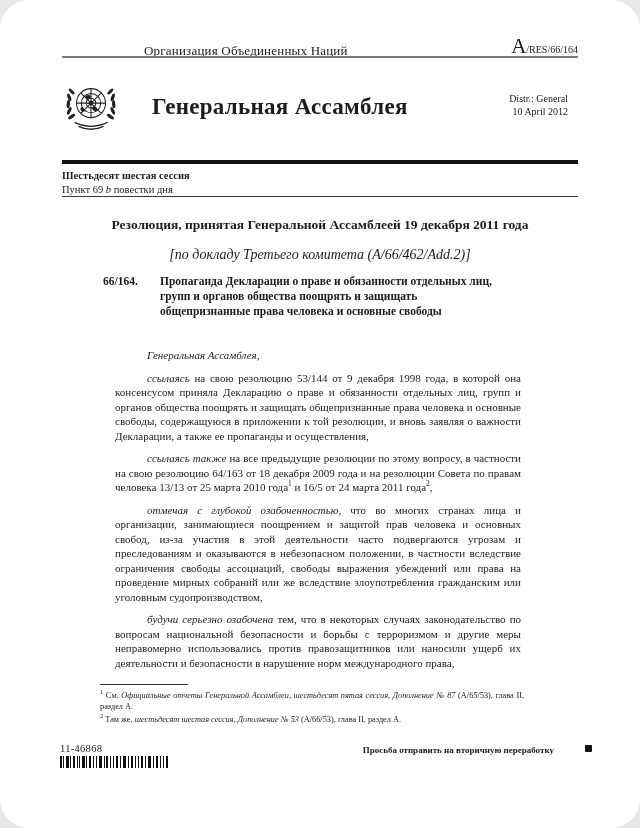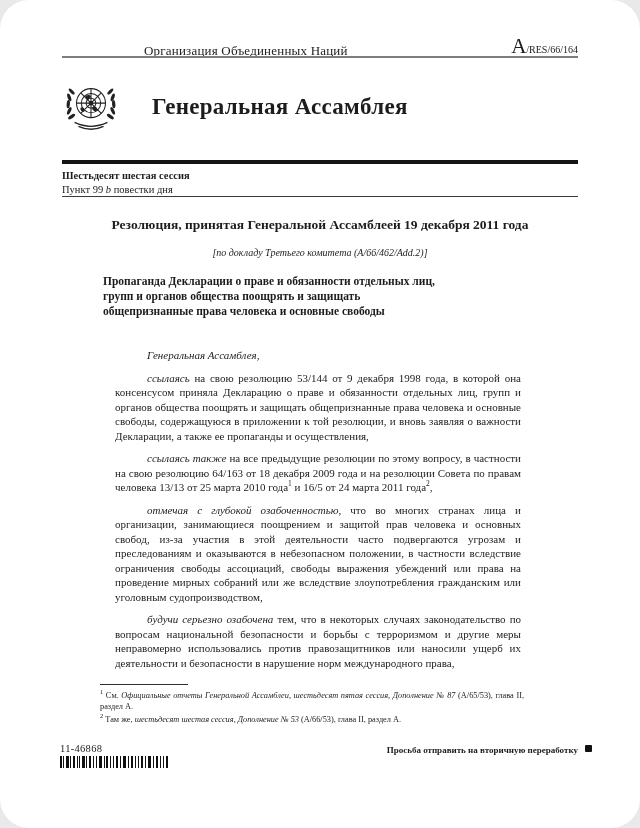--- a/index.html
+++ b/index.html
@@ -25,41 +25,41 @@
   .emblem{width:58px;height:58px;flex:0 0 auto;}
   .assembly-title{margin-left:32px;font-size:23px;font-weight:bold;letter-spacing:.3px;}
   .distr{margin-left:auto;text-align:right;font-size:10px;line-height:13px;align-self:flex-start;padding-top:14px;}
   .thick-rule{position:absolute;top:160px;left:62px;right:62px;height:3.5px;background:#141414;}
   
   .session{position:absolute;top:169px;left:62px;font-size:10.5px;line-height:13.5px;}
   .session .s1{font-weight:bold;}
   .thin-rule{position:absolute;top:196px;left:62px;right:62px;height:1.3px;background:#3a3a3a;}
   
   .res-main-title{position:absolute;top:217px;left:0;right:0;text-align:center;font-size:13.5px;font-weight:bold;}
-  .report-ref{position:absolute;top:247px;left:0;right:0;text-align:center;font-size:10px;font-style:italic;}
+  .report-ref{position:absolute;top:247px;left:0;right:0;text-align:center;font-size:14px;font-style:italic;}
   .res-heading{position:absolute;top:274px;left:103px;display:flex;font-size:11.5px;font-weight:bold;line-height:15px;}
   .res-number{width:57px;flex:0 0 auto;}
   .res-title{width:332px;}
   
   .body-text{position:absolute;top:348px;left:103px;width:418px;font-size:11px;line-height:14.5px;text-align:justify;}
   .body-text p{margin:0 0 8px 12px;text-indent:32px;}
   .lead-italic{font-style:italic;}
   .opening-line{font-style:italic;}
   sup.fn-ref{font-size:7.5px;line-height:0;}
   
   .footnote-block{position:absolute;top:684px;left:100px;width:424px;}
   .footnote-sep{width:88px;height:1.2px;background:#2e2e2e;margin-bottom:6px;}
   .footnote{font-size:8.3px;line-height:10.5px;margin-bottom:3px;text-align:justify;}
   .footnote .it{font-style:italic;}
   .footnote sup{font-size:6.5px;line-height:0;}
   
   .footer-left{position:absolute;top:743px;left:60px;}
   .doc-number{font-size:10.5px;letter-spacing:.3px;}
   .barcode{display:block;margin-top:2px;}
-  .footer-right{position:absolute;top:745px;right:48px;display:flex;align-items:flex-start;}
+  .footer-right{position:absolute;top:745px;right:48px;display:flex;align-items:flex-start;gap:24px;}
   .recycle-note{font-size:9px;font-weight:bold;}
   .recycle-mark{width:7px;height:7px;background:#111;margin-left:7px;margin-top:0;border-radius:1px;flex:0 0 auto;}
 </style>
 </head>
 <body>
 
 <div class="page">
 
   <div class="header-row">
     <span class="org-name">Организация Объединенных Наций</span>
@@ -95,35 +95,40 @@
           <ellipse cx="52.5" cy="20" rx="4.2" ry="1.7" transform="rotate(110 52.5 20)"></ellipse>
           <ellipse cx="50" cy="14" rx="4" ry="1.6" transform="rotate(135 50 14)"></ellipse>
         </g>
         <g fill="none" stroke="#222" stroke-width="1.4">
           <path d="M13 46 Q30 54 47 46"></path>
           <path d="M17 50 Q30 56 43 50"></path>
         </g>
       </svg>
     </span>
     <span class="assembly-title">Генеральная Ассамблея</span>
+    <span class="distr">
+      <span>Distr.: General</span><br>
+      <span>10 April 2012</span>
+    </span>
   </div>
 
   <div class="thick-rule"></div>
 
   <div class="session">
     <div class="s1">Шестьдесят шестая сессия</div>
-    <div class="s2"><span>Пункт 99 </span><i>b</i><span> повестки дня</span></div>
+    <div class="s2"><span>Пункт 69 </span><i>b</i><span> повестки дня</span></div>
   </div>
 
   <div class="thin-rule"></div>
 
   <div class="res-main-title">Резолюция, принятая Генеральной Ассамблеей 19 декабря 2011 года</div>
   <div class="report-ref">[по докладу Третьего комитета (A/66/462/Add.2)]</div>
 
   <div class="res-heading">
+    <span class="res-number">66/164.</span>
     <span class="res-title">Пропаганда Декларации о праве и обязанности отдельных лиц, групп и органов общества поощрять и защищать общепризнанные права человека и основные свободы</span>
   </div>
 
   <div class="body-text">
     <p class="opening-line">Генеральная Ассамблея,</p>
     <p><span class="lead-italic">ссылаясь</span><span> на свою резолюцию 53/144 от 9 декабря 1998 года, в которой она консенсусом приняла Декларацию о праве и обязанности отдельных лиц, групп и органов общества поощрять и защищать общепризнанные права человека и основные свободы, содержащуюся в приложении к той резолюции, и вновь заявляя о важности Декларации, а также ее пропаганды и осуществления,</span></p>
     <p><span class="lead-italic">ссылаясь также</span><span> на все предыдущие резолюции по этому вопросу, в частности на свою резолюцию 64/163 от 18 декабря 2009 года и на резолюции Совета по правам человека 13/13 от 25 марта 2010 года</span><sup class="fn-ref">1</sup><span> и 16/5 от 24 марта 2011 года</span><sup class="fn-ref">2</sup><span>,</span></p>
     <p><span class="lead-italic">отмечая с глубокой озабоченностью</span><span>, что во многих странах лица и организации, занимающиеся поощрением и защитой прав человека и основных свобод, из-за участия в этой деятельности часто подвергаются угрозам и преследованиям и оказываются в небезопасном положении, в частности вследствие ограничения свободы ассоциаций, свободы выражения убеждений или права на проведение мирных собраний или же вследствие злоупотребления гражданским или уголовным судопроизводством,</span></p>
     <p><span class="lead-italic">будучи серьезно озабочена</span><span> тем, что в некоторых случаях законодательство по вопросам национальной безопасности и борьбы с терроризмом и другие меры неправомерно использовались против правозащитников или наносили ущерб их деятельности и безопасности в нарушение норм международного права,</span></p>
   </div>

